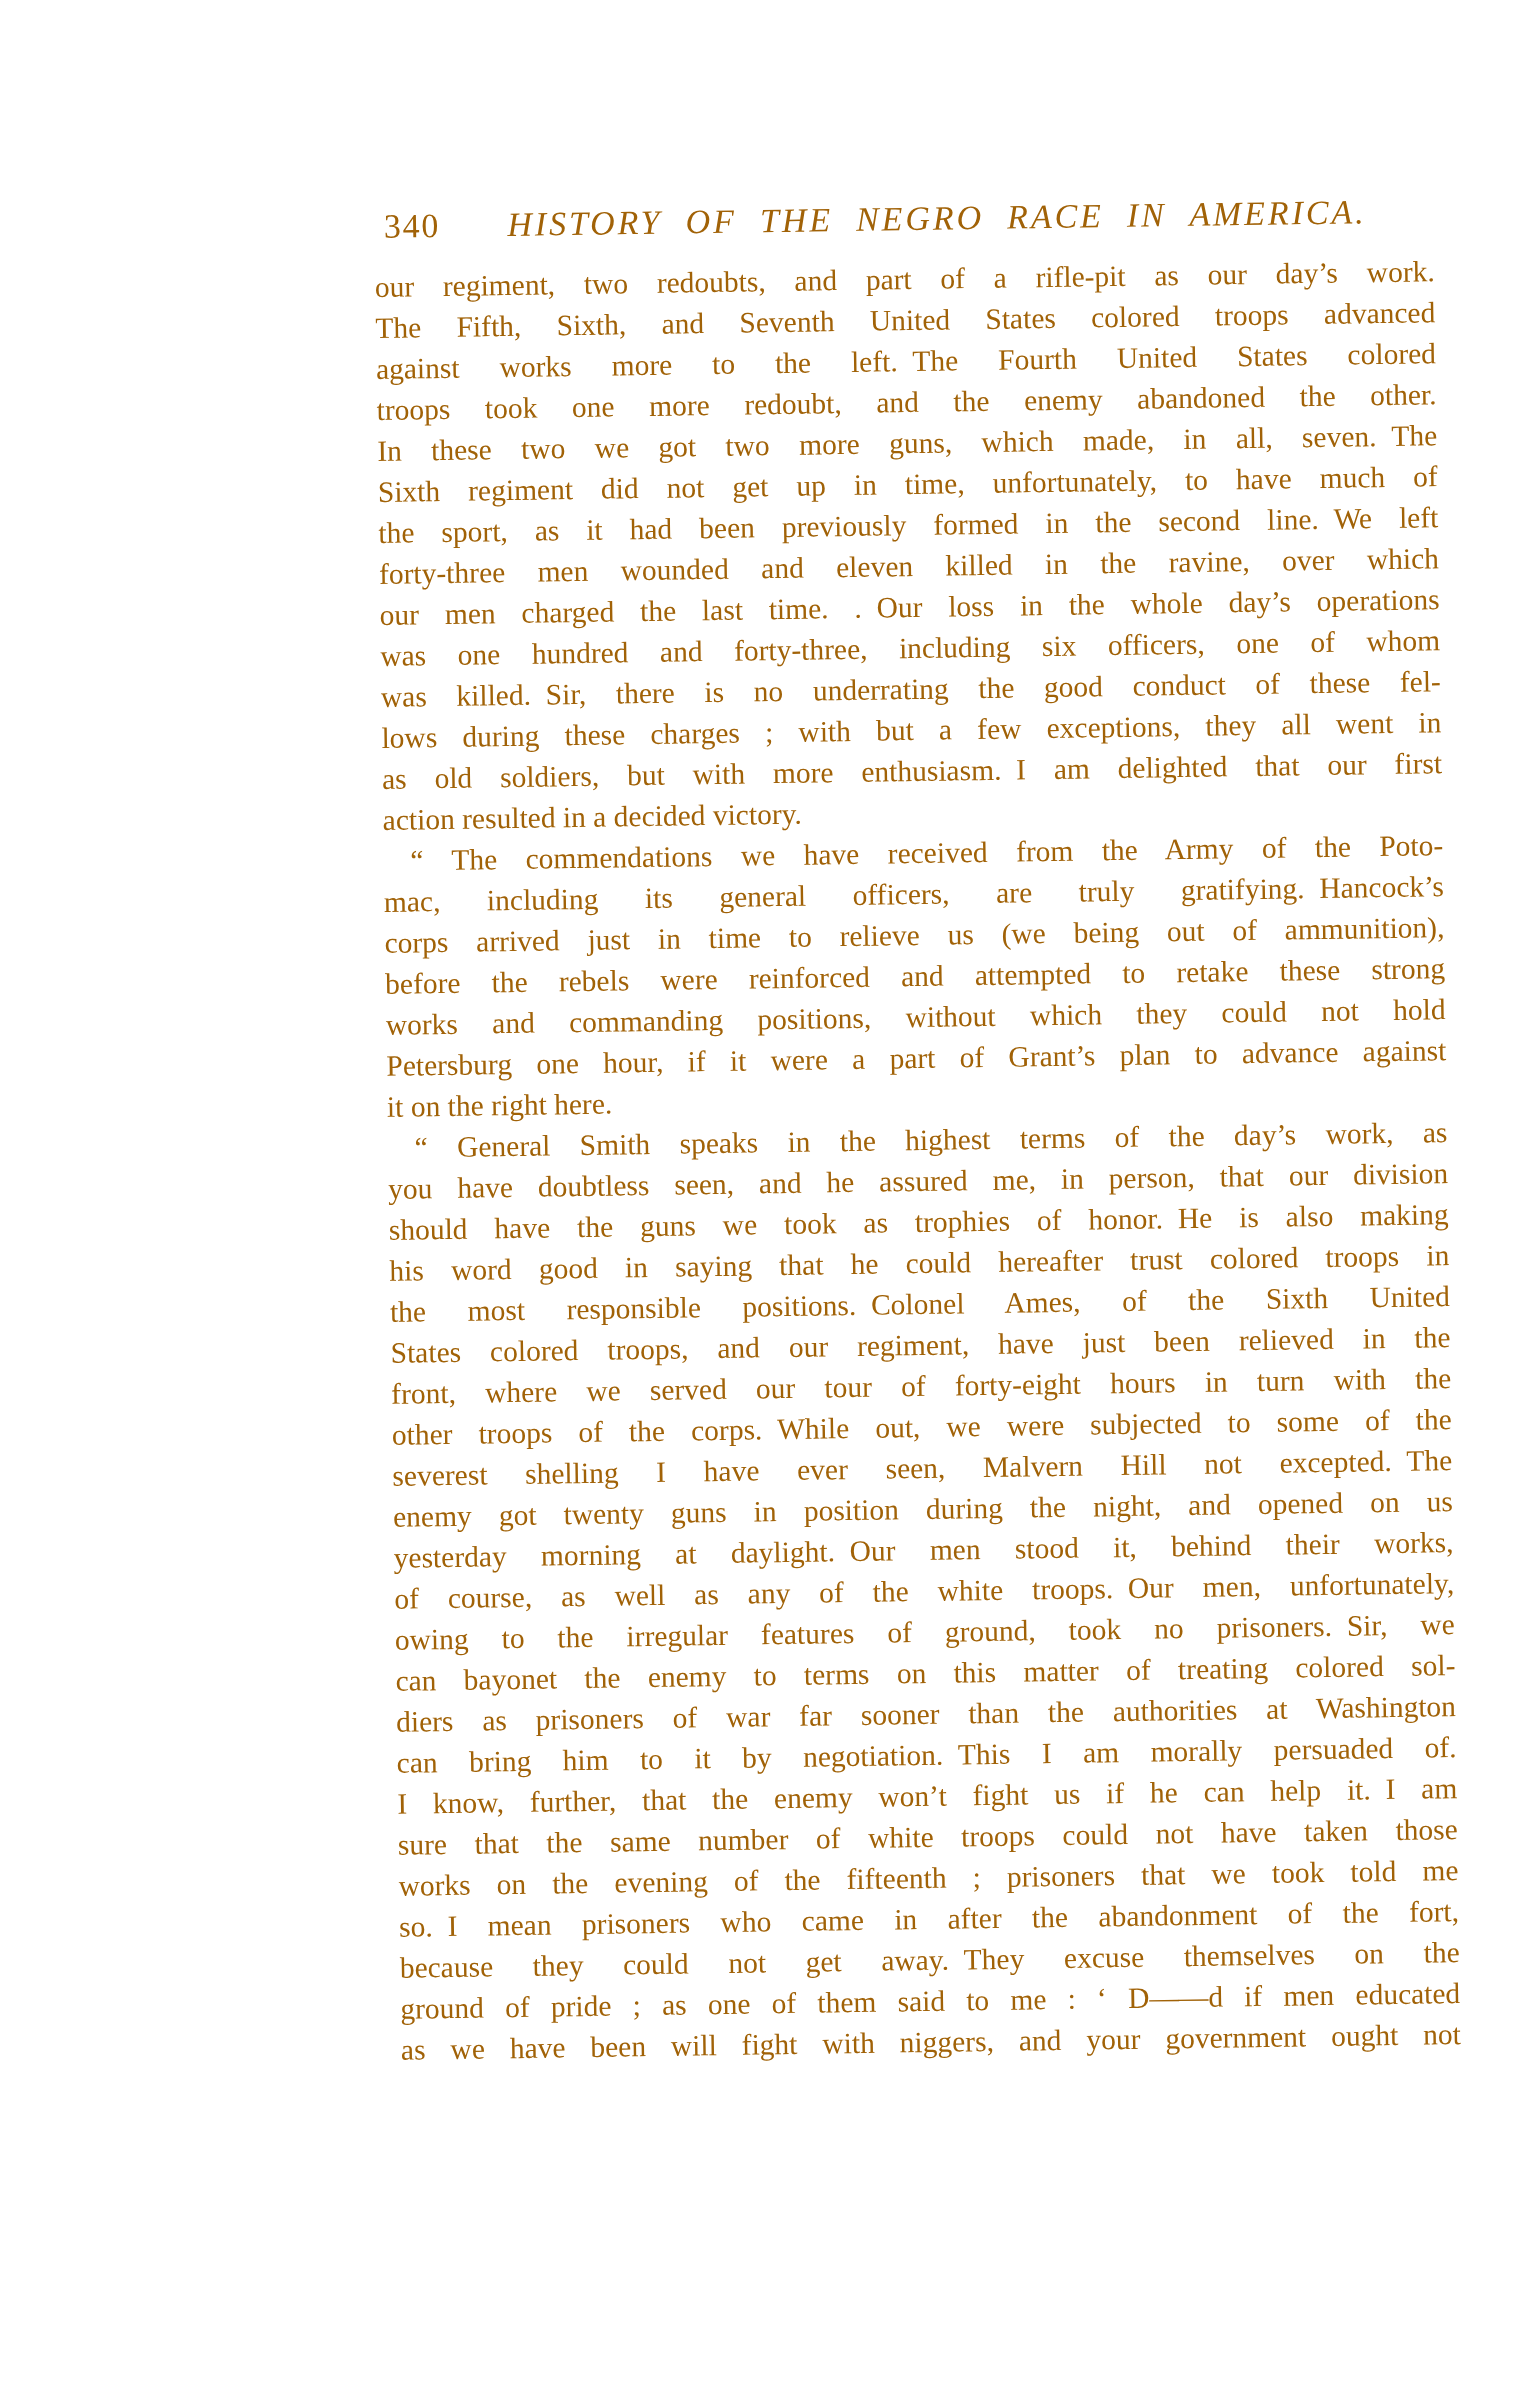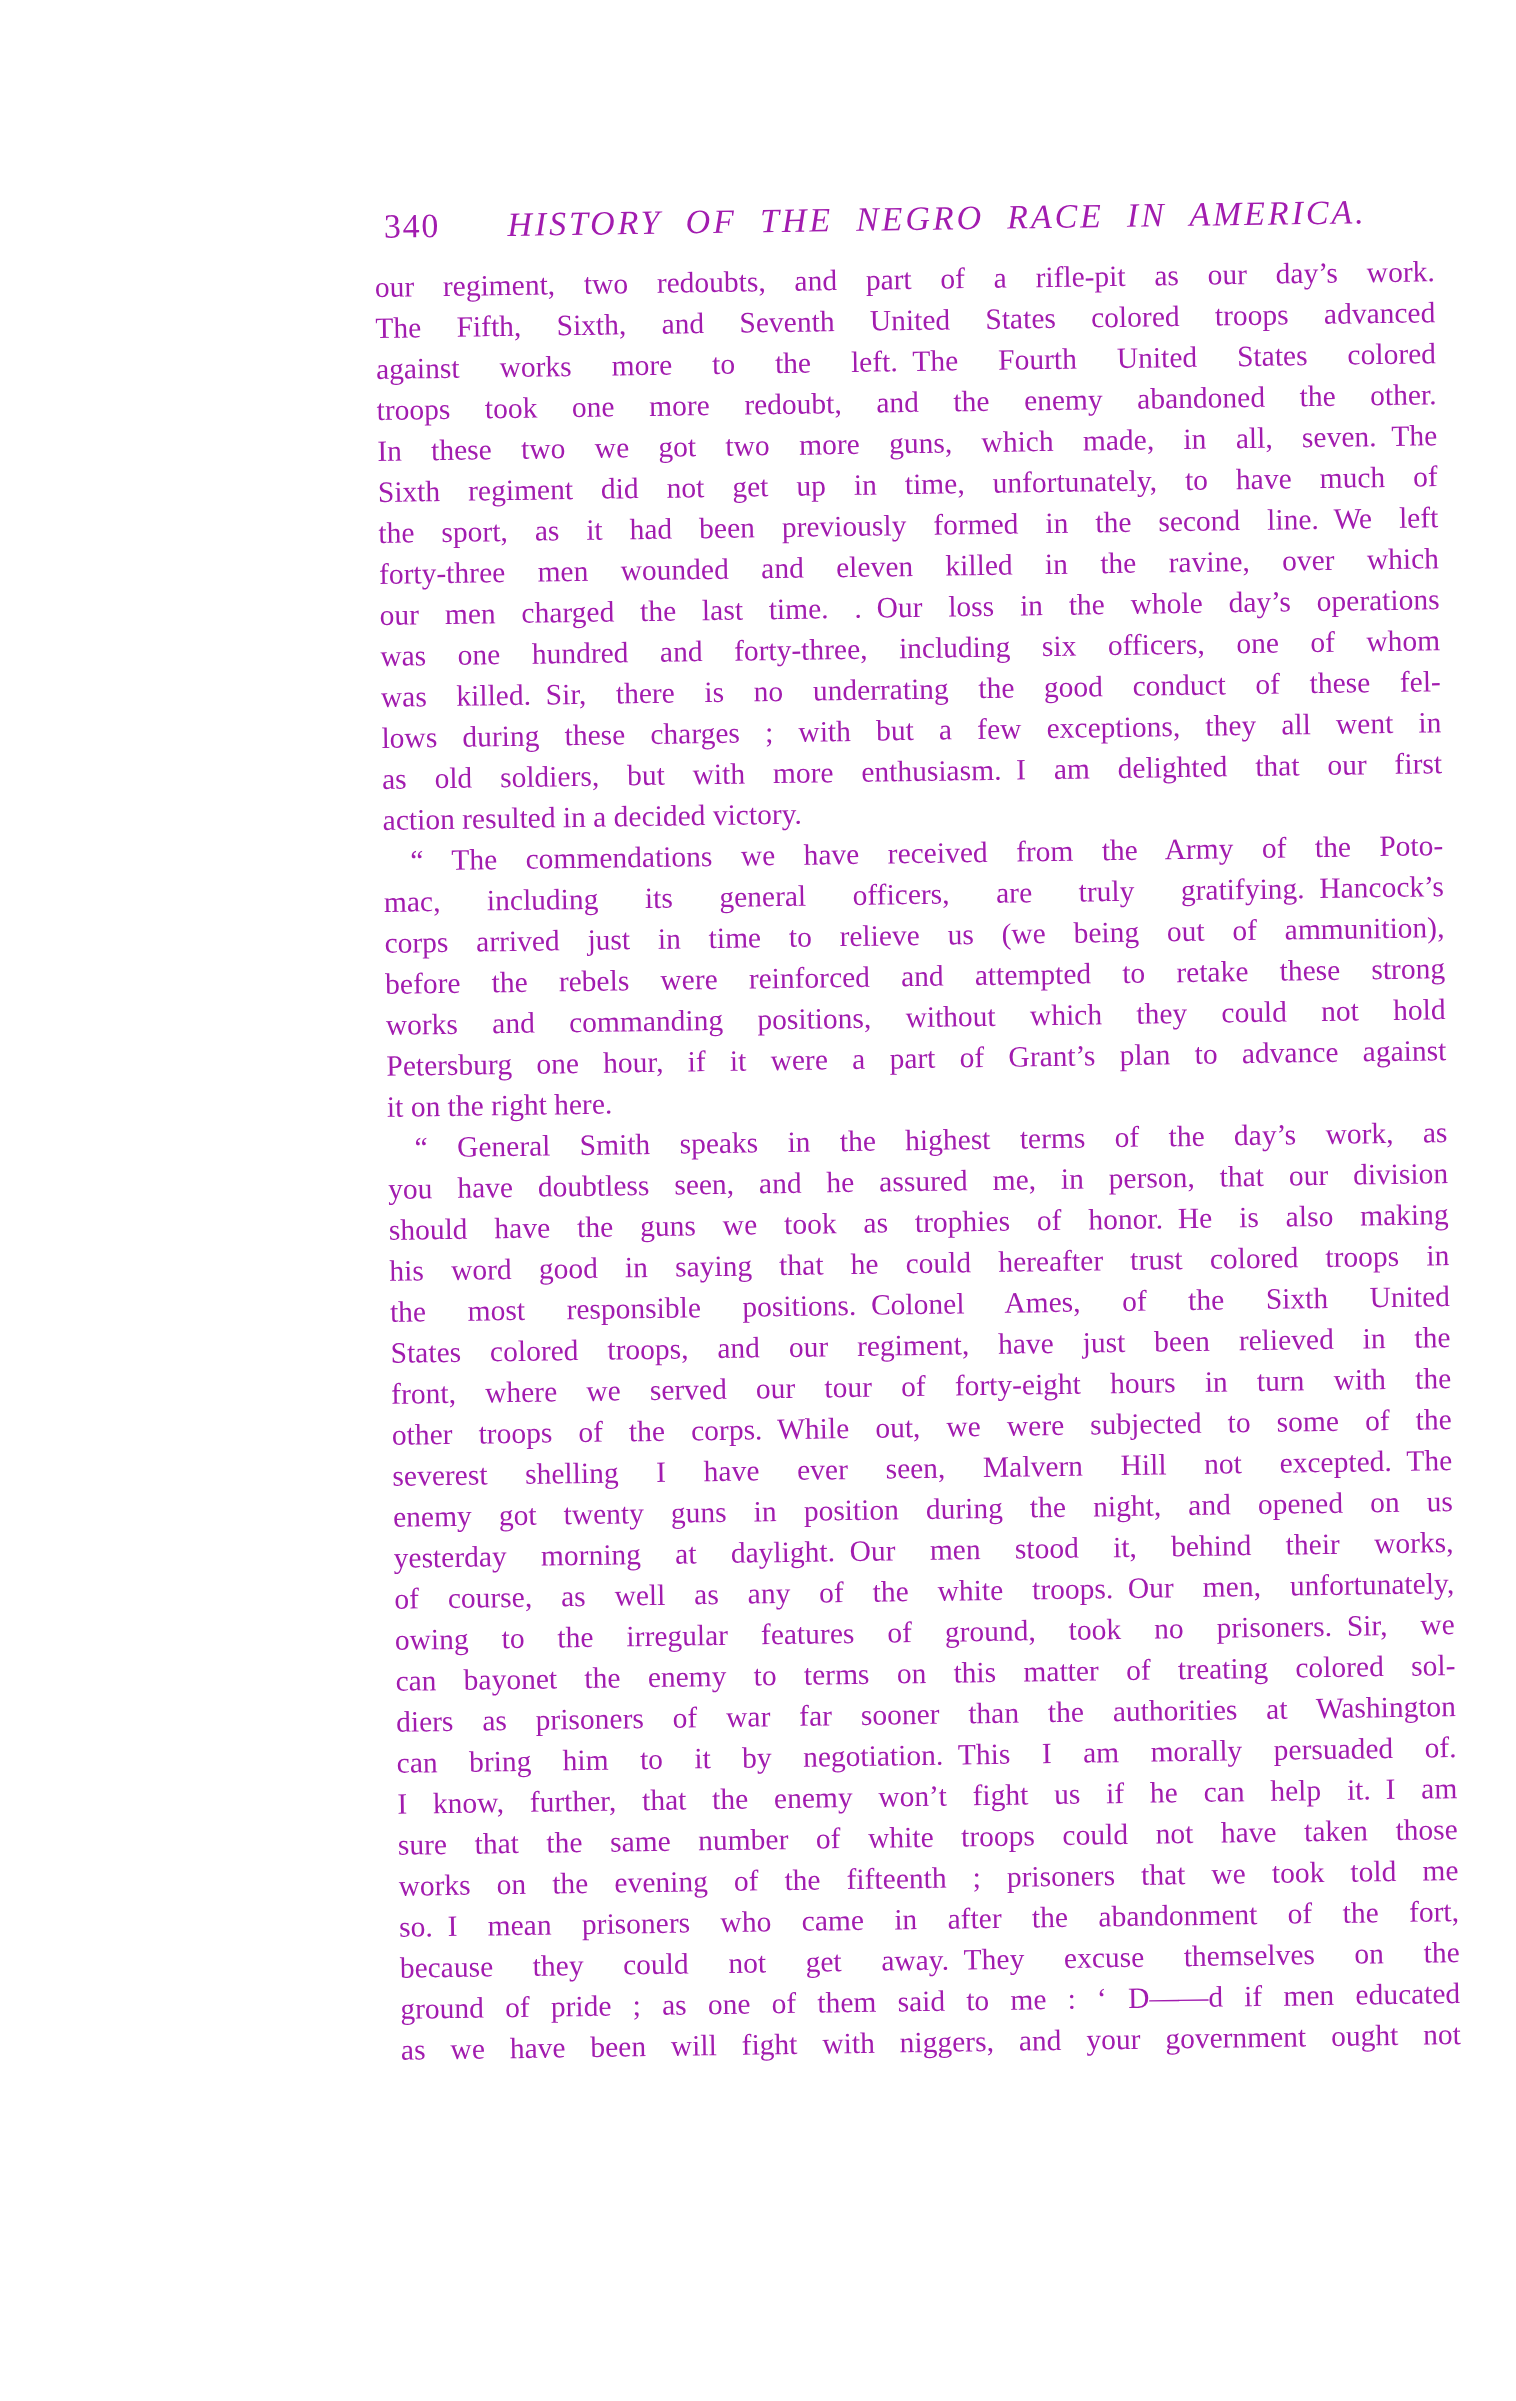--- a/index.html
+++ b/index.html
@@ -6,21 +6,21 @@
     margin: 0;
     padding: 0;
     background: #ffffff;
   }
   .sheet {
     position: relative;
     width: 1517px;
     height: 2401px;
     background: #ffffff;
     overflow: hidden;
-    color: #a21caf;
+    color: #a16207;
     font-family: "Liberation Serif", "DejaVu Serif", serif;
   }
   .text-block {
     position: absolute;
     left: 386px;
     top: 199px;
     width: 1060px;
     transform: rotate(-0.85deg);
     transform-origin: 50% 45%;
   }

